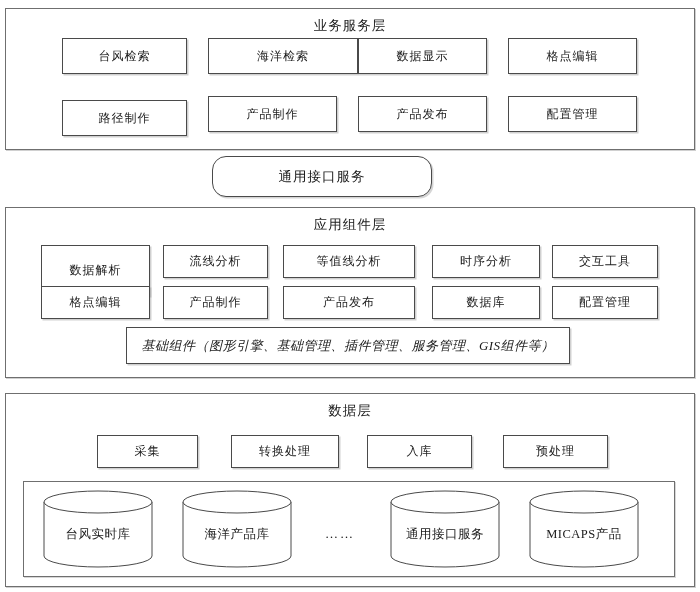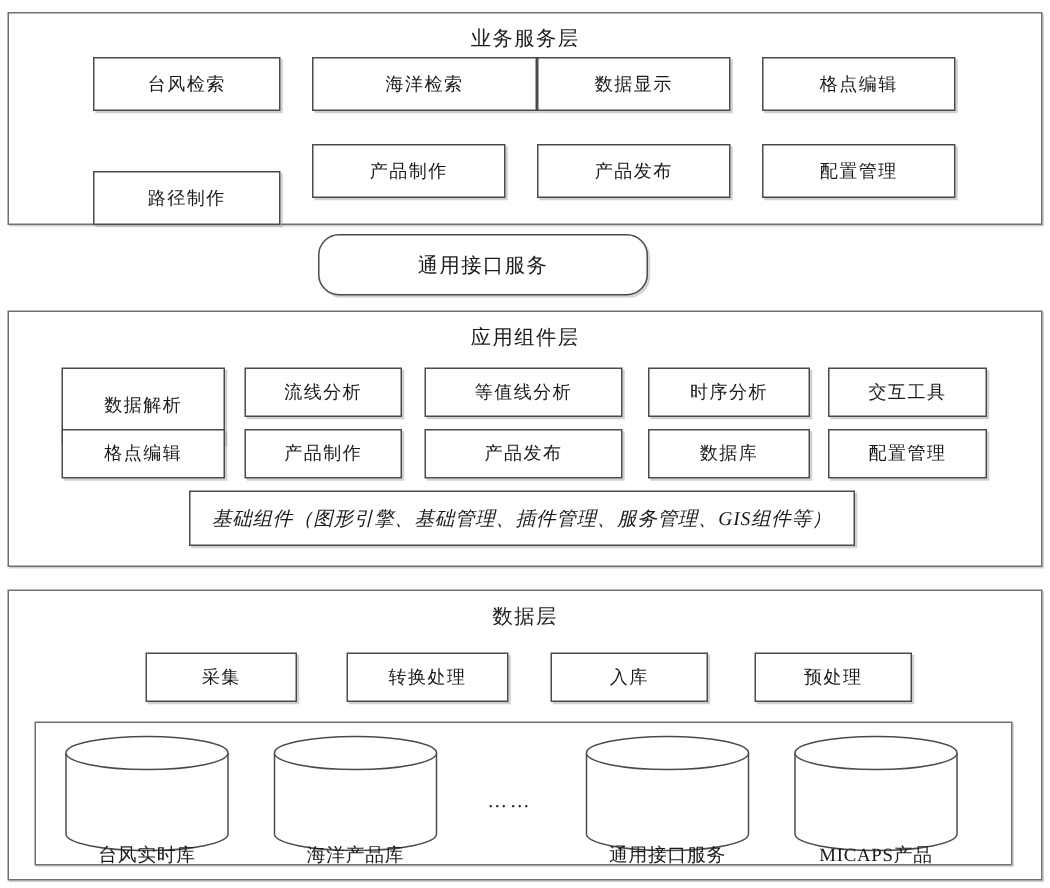--- a/index.html
+++ b/index.html
@@ -105,21 +105,20 @@
     left: 0; top: 0;
   }
   .cylinder .cyl-label {
     position: absolute;
     left: 0;
     width: 100%;
     text-align: center;
     font-size: 12.5px;
     letter-spacing: 0.5px;
     white-space: nowrap;
-    margin-top: 36px;
   }
 
   .ellipsis {
     position: absolute;
     font-size: 13px;
     letter-spacing: 2px;
     color: #1a1a1a;
     white-space: nowrap;
   }
 </style>
@@ -138,21 +137,21 @@
   <div class="node" style="left:208px; top:38px; width:150px; height:36px;">
     <span>海洋检索</span>
   </div>
   <div class="node" style="left:358px; top:38px; width:129px; height:36px;">
     <span>数据显示</span>
   </div>
   <div class="node" style="left:508px; top:38px; width:129px; height:36px;">
     <span>格点编辑</span>
   </div>
 
-  <div class="node" style="left:62px; top:114px; width:125px; height:36px;text-align:center;">
+  <div class="node" style="left:62px; top:100px; width:125px; height:36px;text-align:center;">
     <span>路径制作</span>
   </div>
   <div class="node" style="left:208px; top:96px; width:129px; height:36px;">
     <span>产品制作</span>
   </div>
   <div class="node" style="left:358px; top:96px; width:129px; height:36px;">
     <span>产品发布</span>
   </div>
   <div class="node" style="left:508px; top:96px; width:129px; height:36px;">
     <span>配置管理</span>

